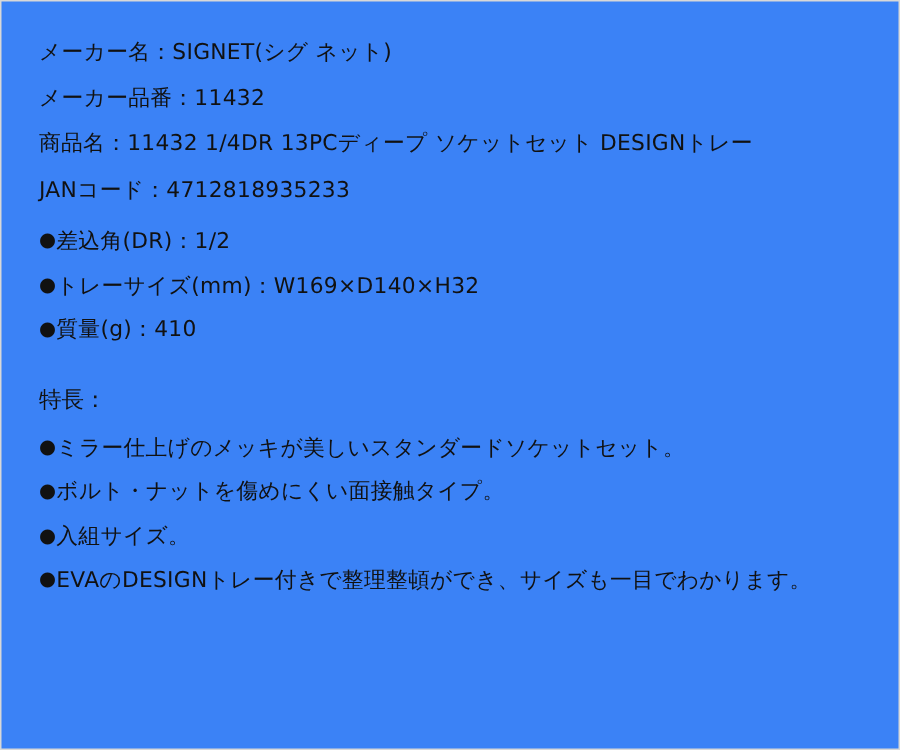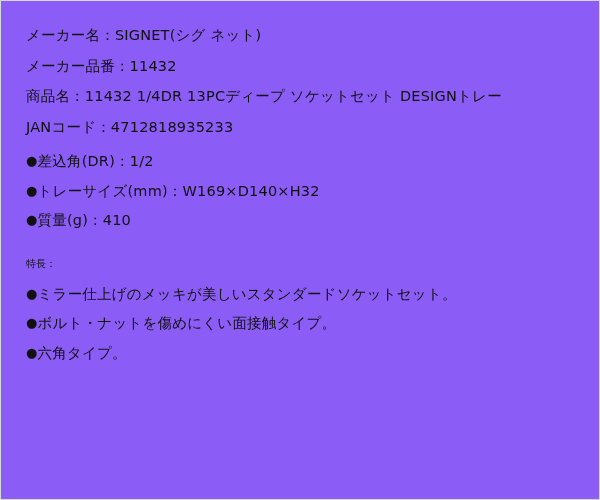--- a/index.html
+++ b/index.html
@@ -13,21 +13,21 @@
     font-family: "DejaVu Sans", "Liberation Sans", sans-serif;
     color: #1a1a1a;
     overflow: hidden;
   }
   .page {
     position: relative;
     width: 600px;
     height: 500px;
     box-sizing: border-box;
     padding: 28px 24px 20px 26px;
-    background: #8b5cf6;
+    background: #3b82f6;
   }
   .border-frame {
     position: absolute;
     inset: 0;
     border: 1px solid #d8d8d8;
     pointer-events: none;
   }
   .spec-block, .feature-block {
     position: relative;
   }
@@ -47,21 +47,21 @@
     line-height: 1;
     vertical-align: 1px;
   }
   .gap-lg {
     height: 14px;
   }
   .gap-sm {
     height: 4px;
   }
   .feature-heading {
-    font-size: 10px;
+    font-size: 15px;
     margin: 0 0 16px 0;
     color: #111111;
   }
 </style>
 </head>
 <body>
 
 <div class="page">
   <div class="border-frame"></div>
 
@@ -79,15 +79,16 @@
     <p class="line bullet"><span class="bullet-mark">●</span><span>質量(g)：410</span></p>
   </div>
 
   <div class="gap-lg"></div>
 
   <div class="feature-block">
     <p class="feature-heading">特長：</p>
 
     <p class="line bullet"><span class="bullet-mark">●</span><span>ミラー仕上げのメッキが美しいスタンダードソケットセット。</span></p>
     <p class="line bullet"><span class="bullet-mark">●</span><span>ボルト・ナットを傷めにくい面接触タイプ。</span></p>
-    <p class="line bullet"><span class="bullet-mark">●</span><span>六角タイプ。</span></p>
+    <p class="line bullet"><span class="bullet-mark">●</span><span>入組サイズ。</span></p>
+    <p class="line bullet"><span class="bullet-mark">●</span><span>EVAのDESIGNトレー付きで整理整頓ができ、サイズも一目でわかります。</span></p>
   </div>
 </div>
 
 </body></html>

